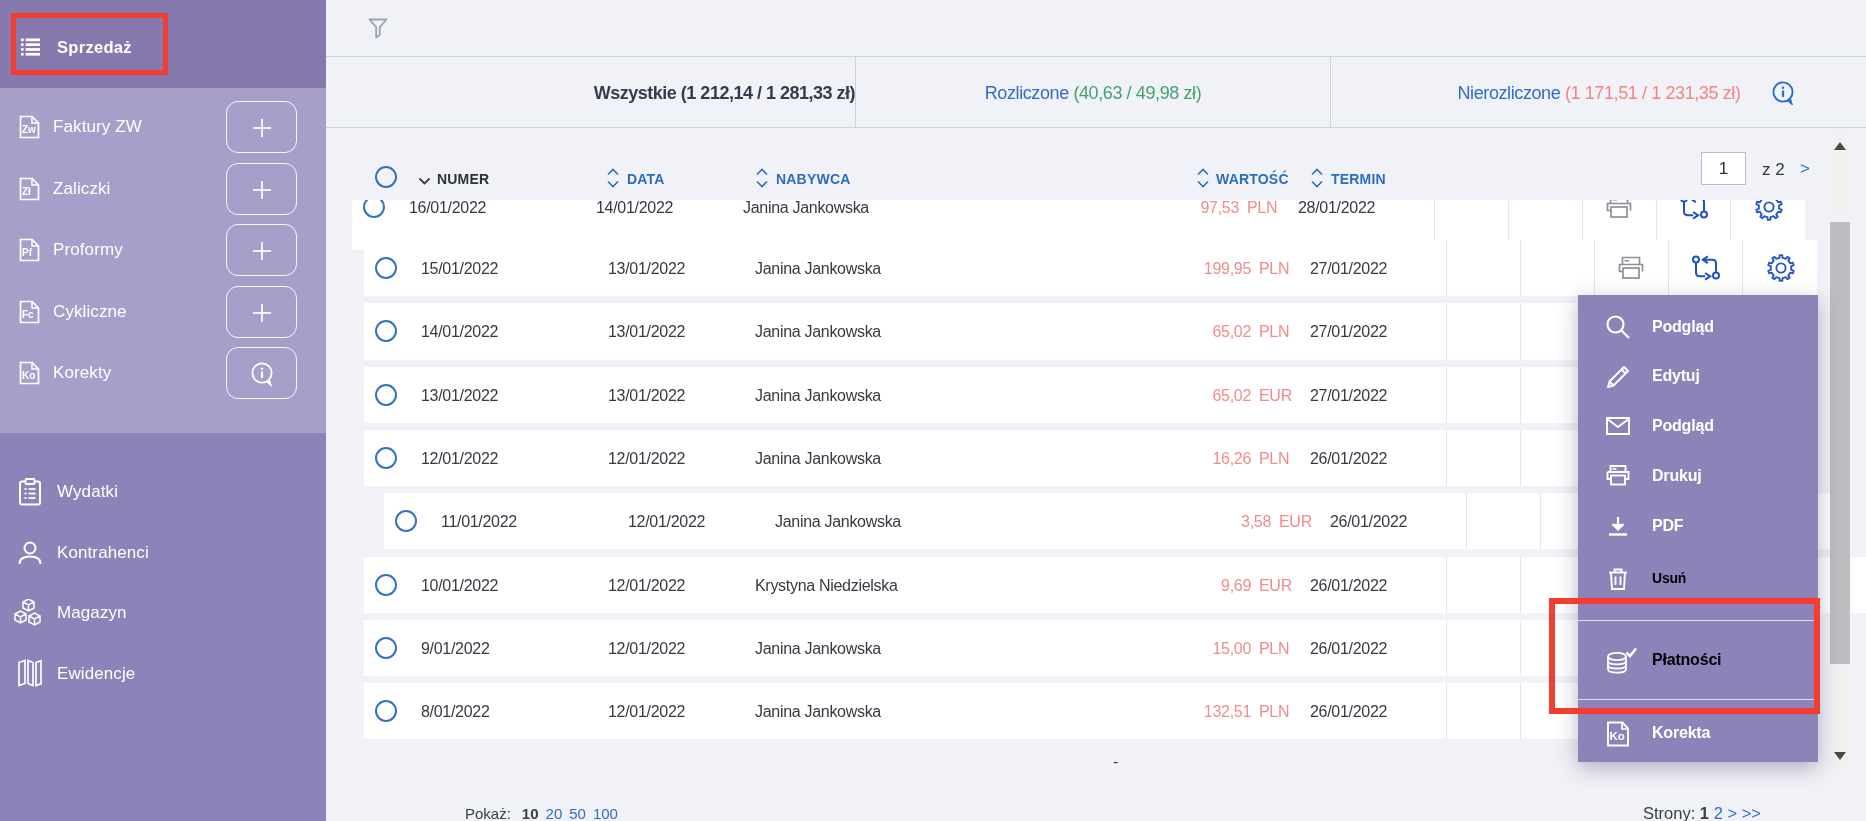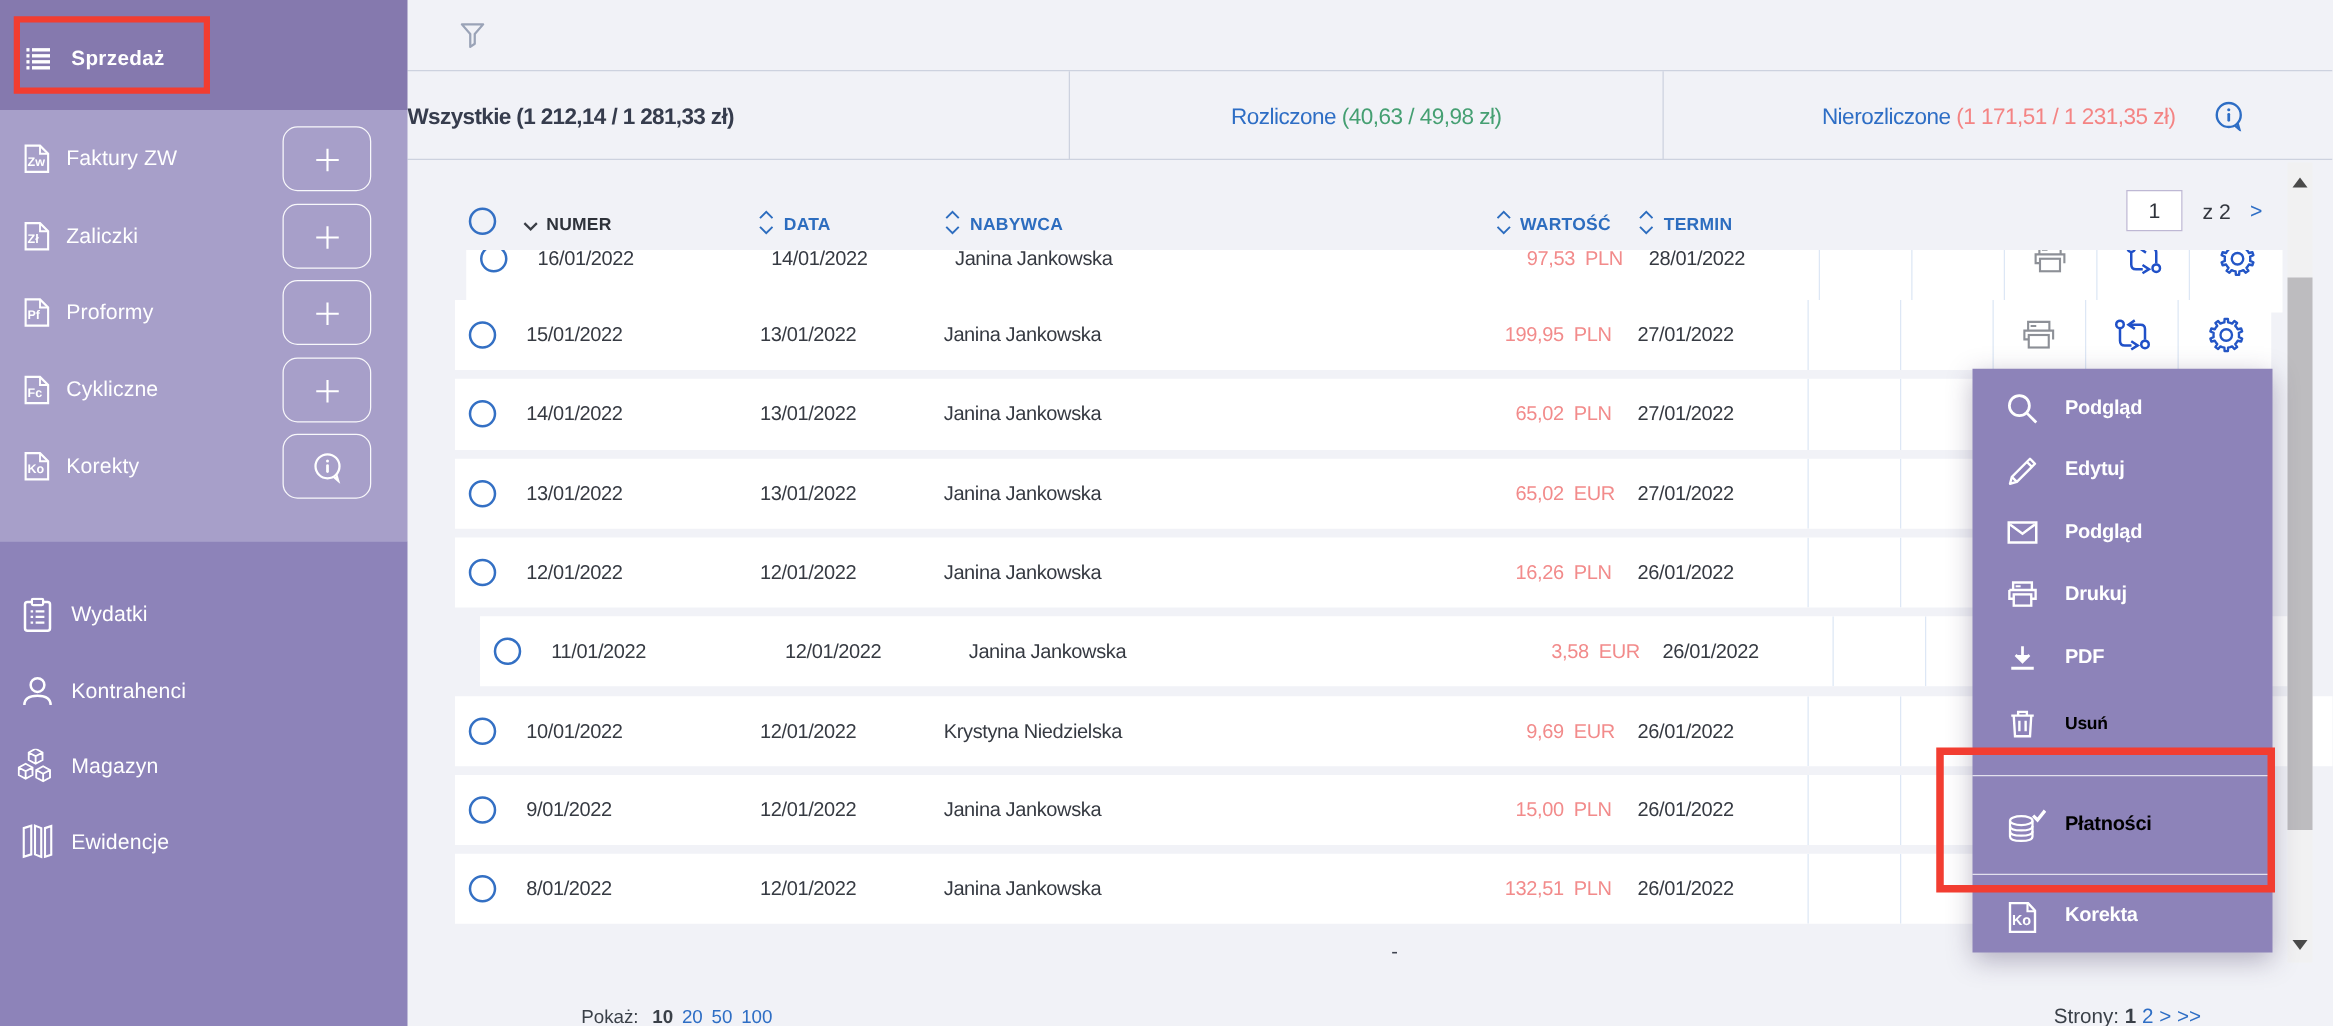--- a/index.html
+++ b/index.html
@@ -21,21 +21,21 @@
 
 <div class="abs" style="left:326px;top:0;width:1540px;height:57px;background:#f1f2f7;border-bottom:1px solid #cdd2df"></div>
 <svg class="abs" style="left:368px;top:18px" width="20" height="21" viewBox="0 0 20 21">
 <path d="M1.5 1.5 H18.5 L11.8 9.2 V17 L8.2 19.5 V9.2 Z" fill="none" stroke="#9aa3b7" stroke-width="1.8" stroke-linejoin="round"></path>
 </svg>
 
 
 <div class="abs" style="left:326px;top:57px;width:1540px;height:71px;border-bottom:1px solid #cdd2df"></div>
 <div class="abs" style="left:855px;top:57px;width:1px;height:71px;background:#cdd2df"></div>
 <div class="abs" style="left:1330px;top:57px;width:1px;height:71px;background:#cdd2df"></div>
-<div class="abs" style="left:326px;top:83px;width:529px;text-align:left;font-size:18px;font-weight:bold;color:#363c4d;letter-spacing:-0.5px">Wszystkie (1 212,14 / 1 281,33 zł)</div>
+<div class="abs" style="left:326px;top:83px;width:529px;text-align:right;font-size:18px;font-weight:bold;color:#363c4d;letter-spacing:-0.5px">Wszystkie (1 212,14 / 1 281,33 zł)</div>
 <div class="abs" style="left:856px;top:83px;width:474px;text-align:center;font-size:18px;letter-spacing:-0.4px"><span class="blue">Rozliczone </span><span style="color:#459f72">(40,63 / 49,98 zł)</span></div>
 <div class="abs" style="left:1331px;top:83px;width:536px;text-align:center;font-size:18px;letter-spacing:-0.4px"><span class="blue">Nierozliczone </span><span style="color:#f48484">(1 171,51 / 1 231,35 zł)</span></div>
 <svg class="abs" style="left:1771px;top:81px" width="25" height="24" viewBox="0 0 25 24">
 <circle cx="12" cy="11" r="9.6" fill="none" stroke="#2e6ec5" stroke-width="1.9"></circle>
 <path d="M17 19.5 L20.5 22.5 L19 17.5" fill="none" stroke="#2e6ec5" stroke-width="1.9"></path>
 <circle cx="12" cy="6.8" r="1.25" fill="#2e6ec5"></circle>
 <rect x="10.9" y="9.3" width="2.2" height="7" rx="1.1" fill="#2e6ec5"></rect>
 </svg>
 
 <div class="ccirc" style="left:375px;top:166px"></div>
@@ -56,21 +56,21 @@
     </svg>
 <span class="hlbl" style="left:1216px">WARTOŚĆ</span>
 <svg class="abs" style="left:1310px;top:168px" width="14" height="20" viewBox="0 0 14 20">
       <path d="M2 6.5 L7 1.5 L12 6.5 M2 13.5 L7 18.5 L12 13.5" fill="none" stroke="#2d6dbf" stroke-width="1.6"></path>
     </svg>
 <span class="hlbl" style="left:1331px">TERMIN</span>
 
 <div class="abs" style="left:1701px;top:152px;width:45px;height:33px;background:#fff;border:1px solid #beb8d4;text-align:center;line-height:31px;font-size:17px;color:#2e323a">1</div>
 <div class="abs" style="left:1762px;top:160px;font-size:17px;color:#33373f">z 2</div>
 <div class="abs" style="left:1800px;top:159px;font-size:17px;color:#2e6ec5">&gt;</div>
-<div style="position:absolute;left:373px;top:199.5px;width:1453px;height:50px;background:#fff;overflow:hidden">
+<div style="position:absolute;left:352px;top:199.5px;width:1453px;height:50px;background:#fff;overflow:hidden">
       <div class="ccirc" style="left:11px;top:-4.0px"></div>
       <span class="cell" style="left:57px;top:-1.0px">16/01/2022</span>
       <span class="cell" style="left:244px;top:-1.0px">14/01/2022</span>
       <span class="cell" style="left:391px;top:-1.0px">Janina Jankowska</span>
       <span class="cell val" style="left:736px;width:151px;top:-1.0px">97,53</span>
       <span class="cell val" style="left:895px;top:-1.0px">PLN</span>
       <span class="cell" style="left:946px;top:-1.0px">28/01/2022</span>
       <div style="position:absolute;left:1082px;top:0;width:1px;height:100%;background:#dde7f5"></div>
       <div style="position:absolute;left:1156px;top:0;width:1px;height:100%;background:#dde7f5"></div>
       <div style="position:absolute;left:1230px;top:0;width:1px;height:100%;background:#dde7f5"></div>

